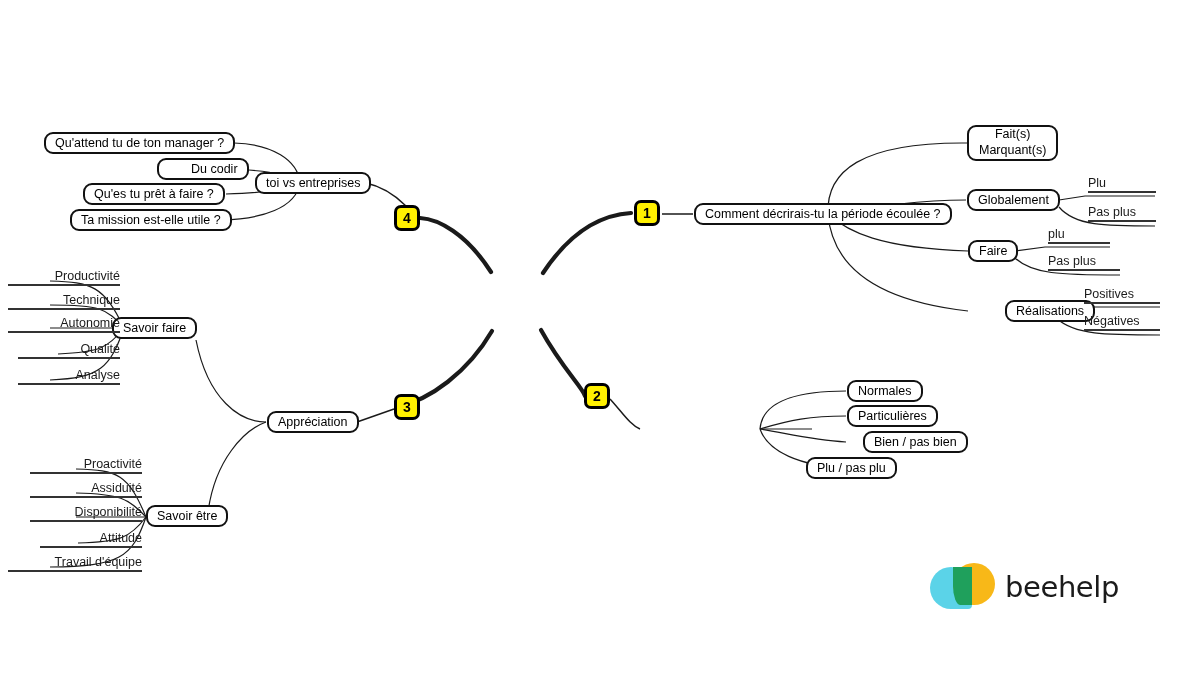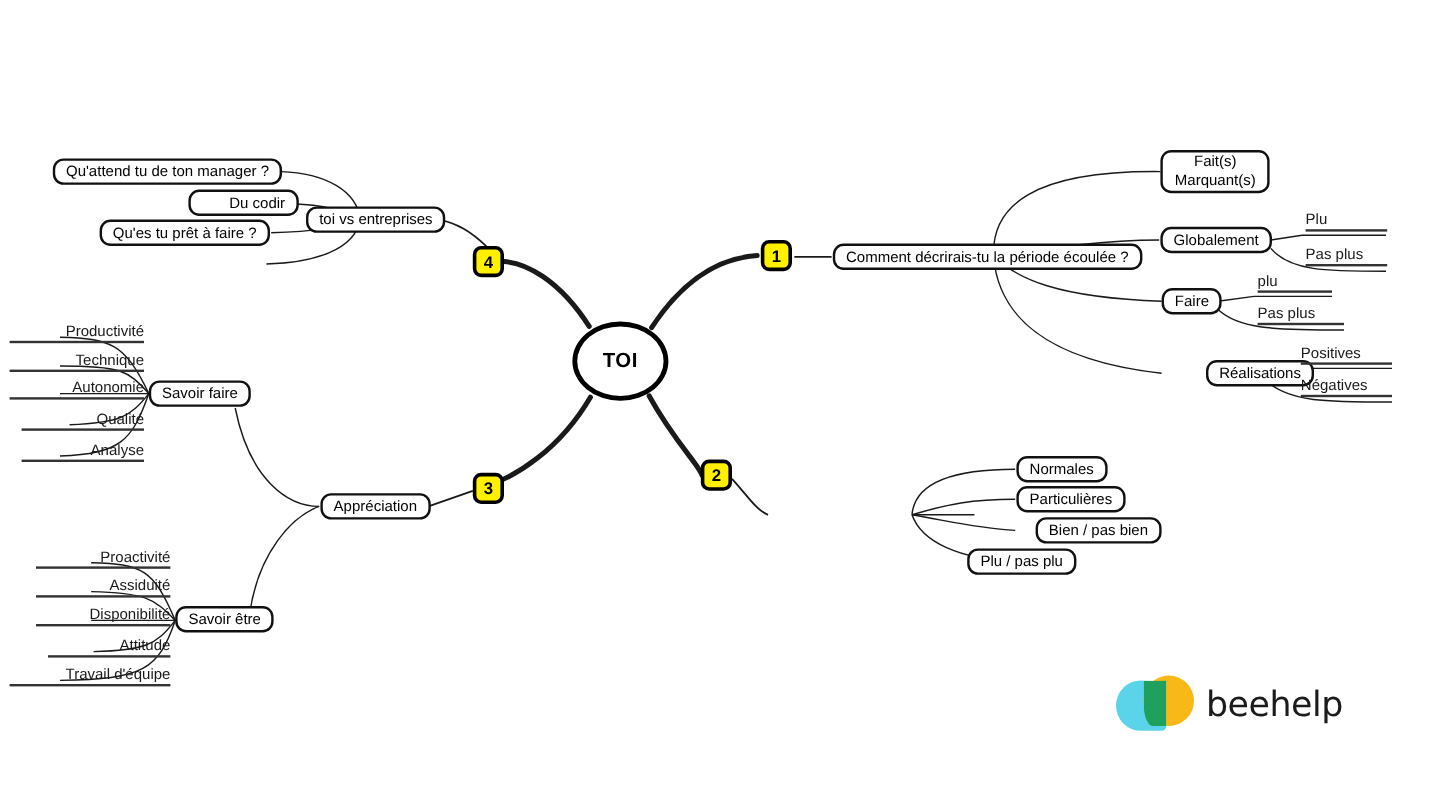--- a/index.html
+++ b/index.html
@@ -203,23 +203,20 @@
       <path d="M 406,206 C 392,192 380,186 366,183" stroke-width="1.5"></path>
       <path d="M 256,183 L 300,183" stroke-width="1.2"></path>
 
       <path d="M 300,183 C 298,160 272,144 234,143" stroke-width="1.2"></path>
       <path d="M 300,183 C 280,172 264,170 222,169" stroke-width="1.2"></path>
       <path d="M 300,183 C 282,190 262,193 226,194" stroke-width="1.2"></path>
       <path d="M 300,183 C 296,208 262,219 222,220" stroke-width="1.2"></path>
     </g>
   </svg>
 
-  <div class="node root" style="left:477px; top:268px;">
-    <span>TOI</span>
-  </div>
 
   <div class="node badge" style="left:634px; top:200px;">
     <span>1</span>
   </div>
   <div class="node badge" style="left:584px; top:383px;">
     <span>2</span>
   </div>
   <div class="node badge" style="left:394px; top:394px;">
     <span>3</span>
   </div>
@@ -282,21 +279,21 @@
     <span>Bien / pas bien</span>
   </div>
   <div class="node boxnode" style="left:806px; top:457px;text-align:center;">
     <span>Plu / pas plu</span>
   </div>
 
   <div class="node boxnode" style="left:267px; top:411px;">
     <span>Appréciation</span>
   </div>
 
-  <div class="node boxnode" style="left:124px; top:317px;text-align:right;">
+  <div class="node boxnode" style="left:112px; top:317px;text-align:right;">
     <span>Savoir faire</span>
   </div>
   <div class="leaf align-right" style="left:8px; top:269px; width:112px;">
     <span class="leaf-label">Productivité</span>
     <span class="leaf-rule"></span>
   </div>
   <div class="leaf align-right" style="left:8px; top:293px; width:112px;">
     <span class="leaf-label">Technique</span>
     <span class="leaf-rule"></span>
   </div>
@@ -341,20 +338,23 @@
     <span>toi vs entreprises</span>
   </div>
   <div class="node boxnode" style="left:44px; top:132px;">
     <span>Qu'attend tu de ton manager ?</span>
   </div>
   <div class="node boxnode" style="left:157px; top:158px;padding-left:32px;">
     <span>Du codir</span>
   </div>
   <div class="node boxnode" style="left:83px; top:183px;">
     <span>Qu'es tu prêt à faire ?</span>
+  </div>
+  <div class="node boxnode" style="left:70px; top:209px;">
+    <span>Ta mission est-elle utile ?</span>
   </div>
 
   <div id="logo">
     <div class="logo-mark">
       <div class="c-blue"></div>
       <div class="c-orange"></div>
       <div class="c-green"></div>
     </div>
     <div class="logo-word">beehelp</div>
   </div>

